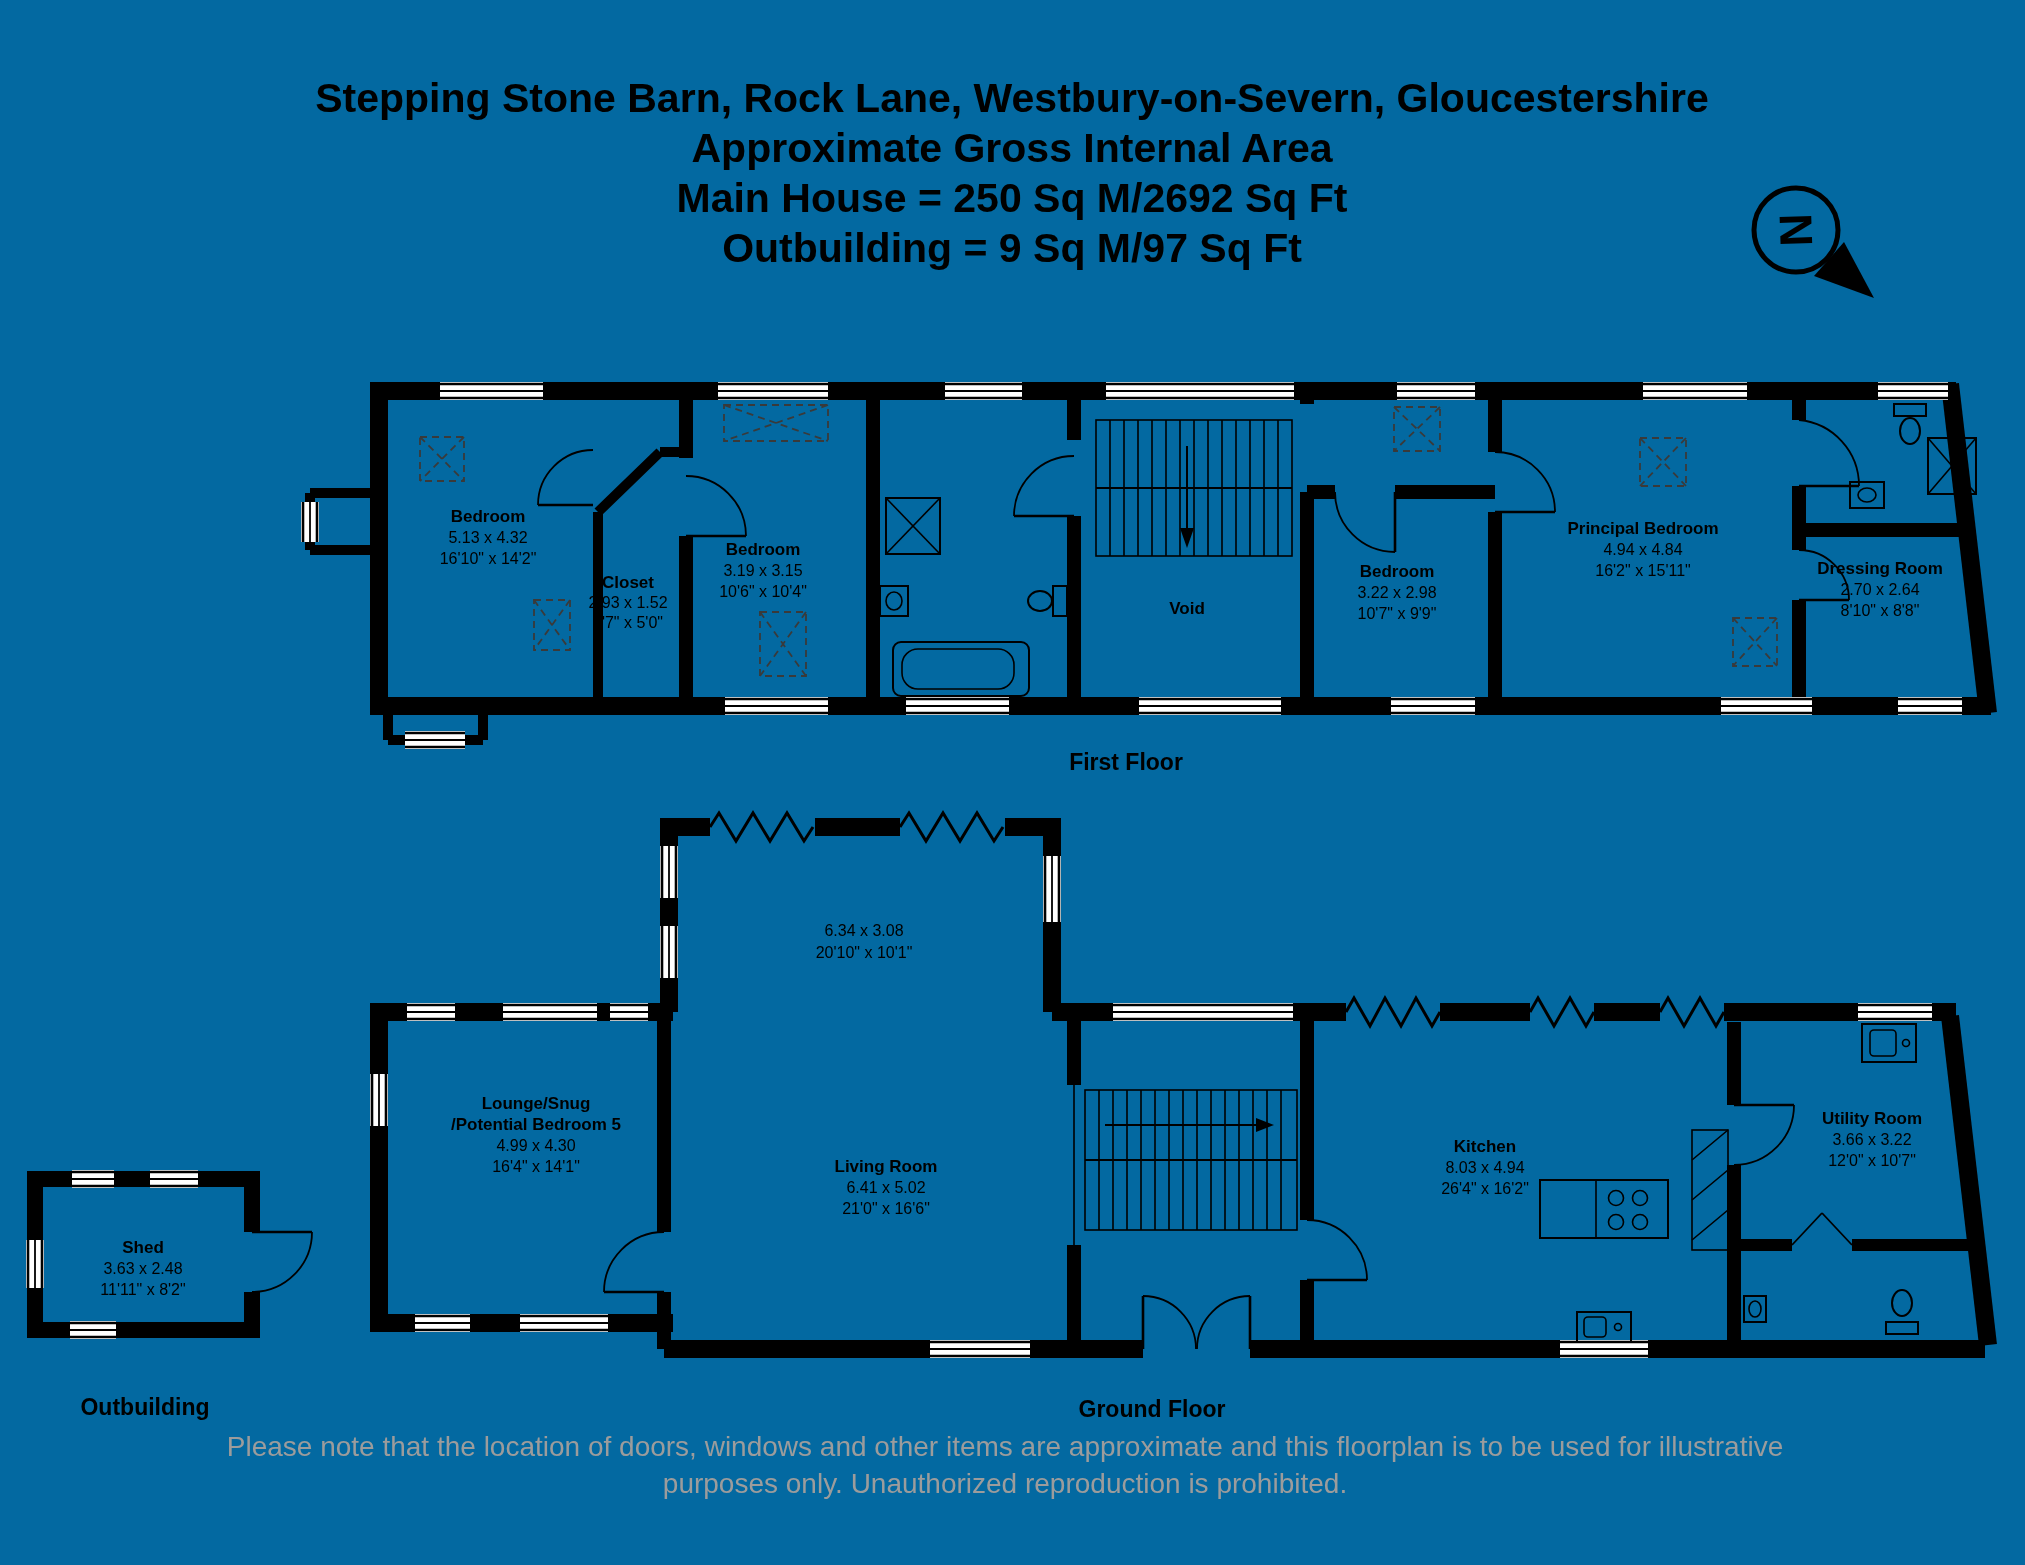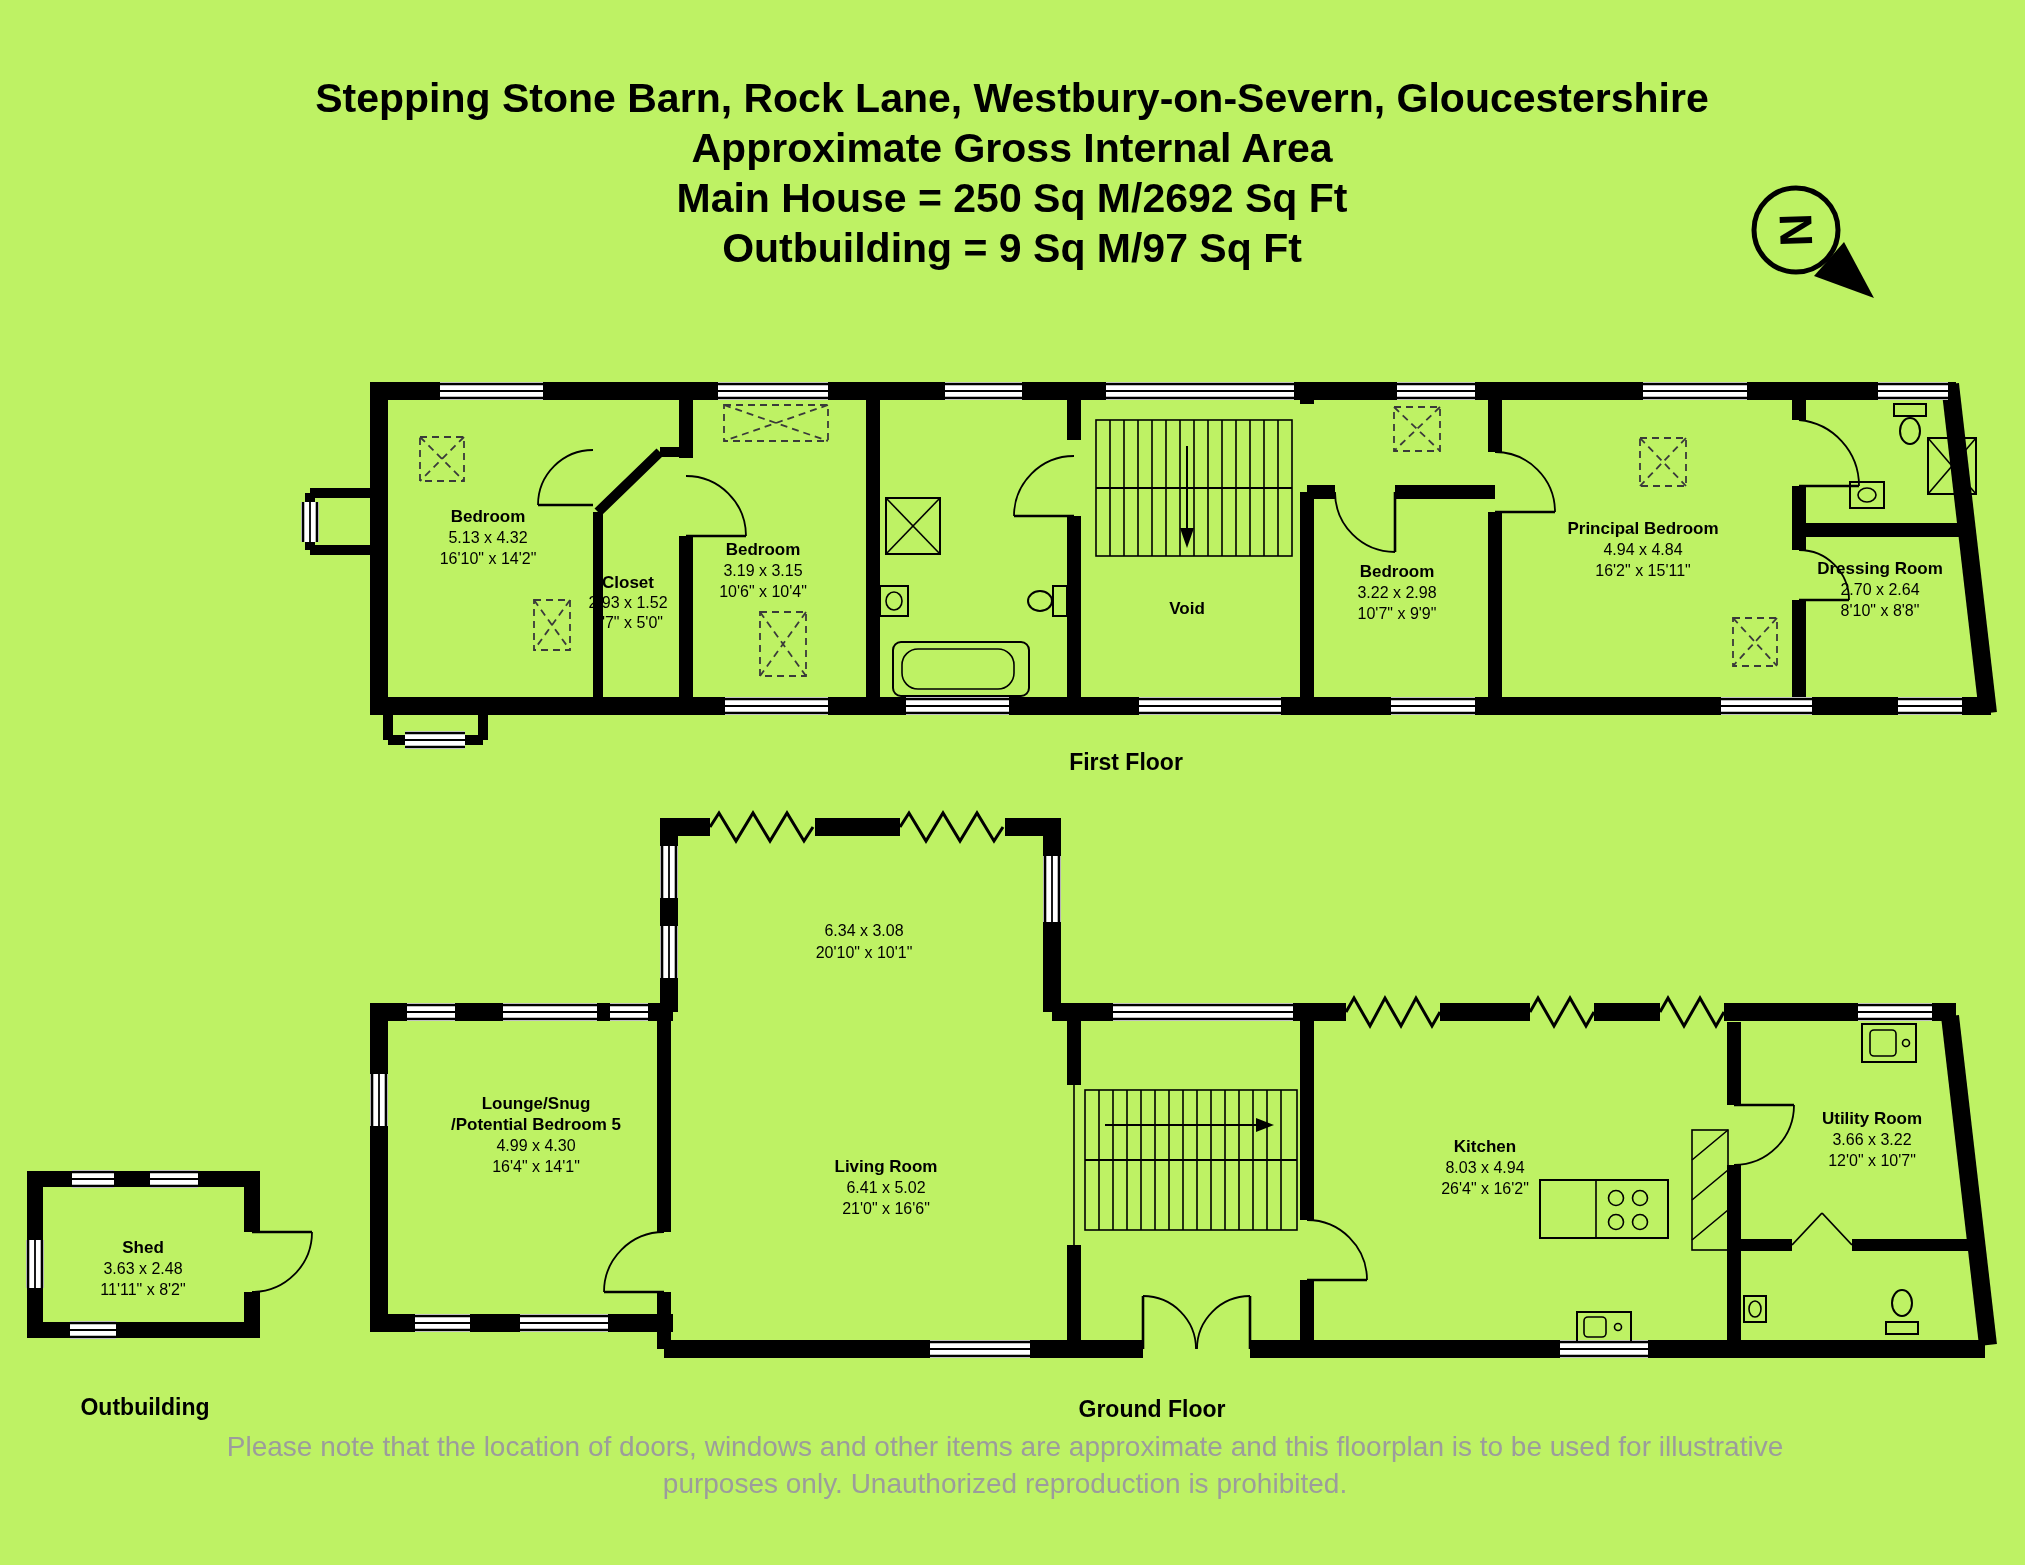--- a/index.html
+++ b/index.html
@@ -1,16 +1,16 @@
 <!DOCTYPE html>
 <html><head>
 <meta charset="utf-8">
 <style>
   html,body{margin:0;padding:0;background:#fff;width:2025px;height:1565px;overflow:hidden;}
-  .page{position:relative;width:2025px;height:1565px;background:#bef264;}
+  .page{position:relative;width:2025px;height:1565px;background:#0369a1;}
   svg{position:absolute;left:0;top:0;}
   
   .wall   {stroke:#000;stroke-width:18;fill:none;stroke-linecap:butt;}
   .wall16 {stroke:#000;stroke-width:16;fill:none;stroke-linecap:butt;}
   .wall14 {stroke:#000;stroke-width:14;fill:none;stroke-linecap:butt;}
   .wall12 {stroke:#000;stroke-width:12;fill:none;stroke-linecap:butt;}
   .wall10 {stroke:#000;stroke-width:10;fill:none;stroke-linecap:butt;}
   
   .thin   {stroke:#000;stroke-width:2;fill:none;}
   .thin15 {stroke:#000;stroke-width:1.6;fill:none;}

